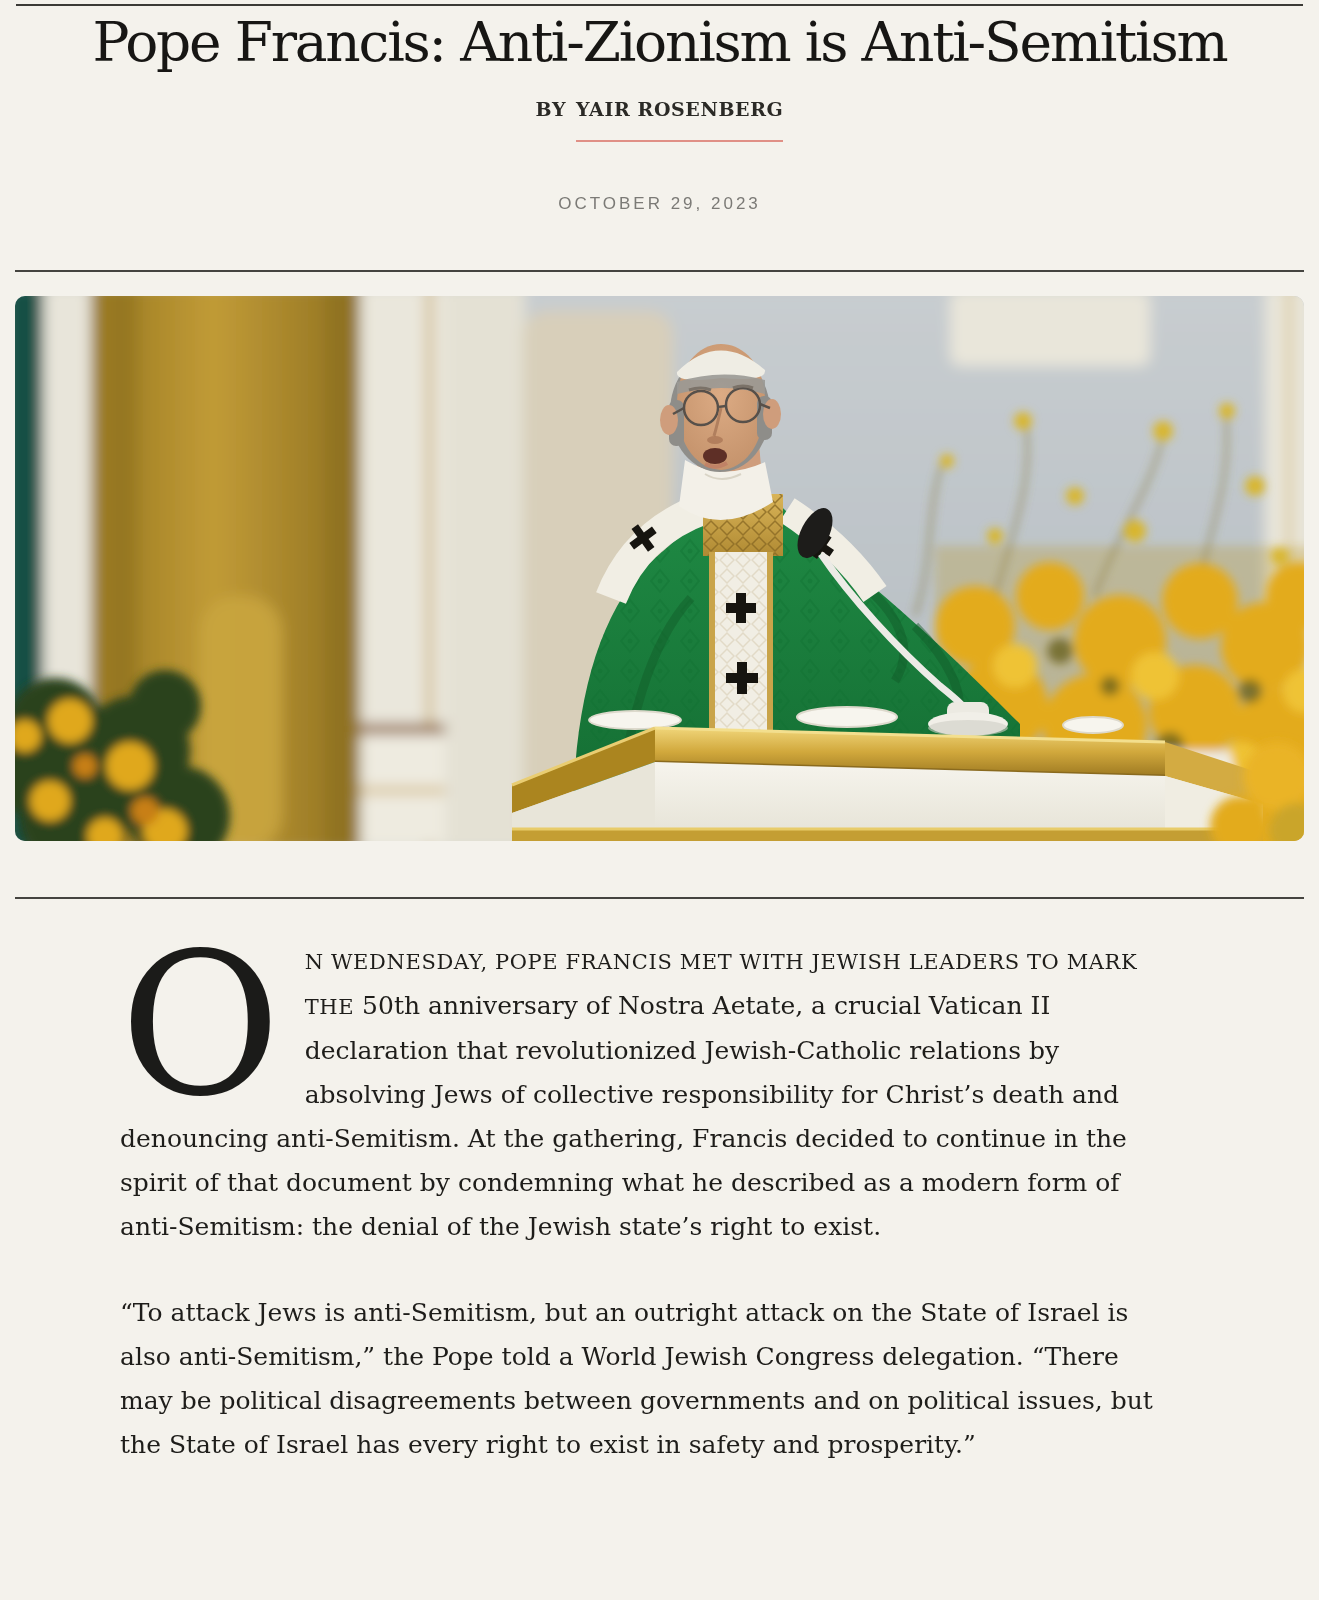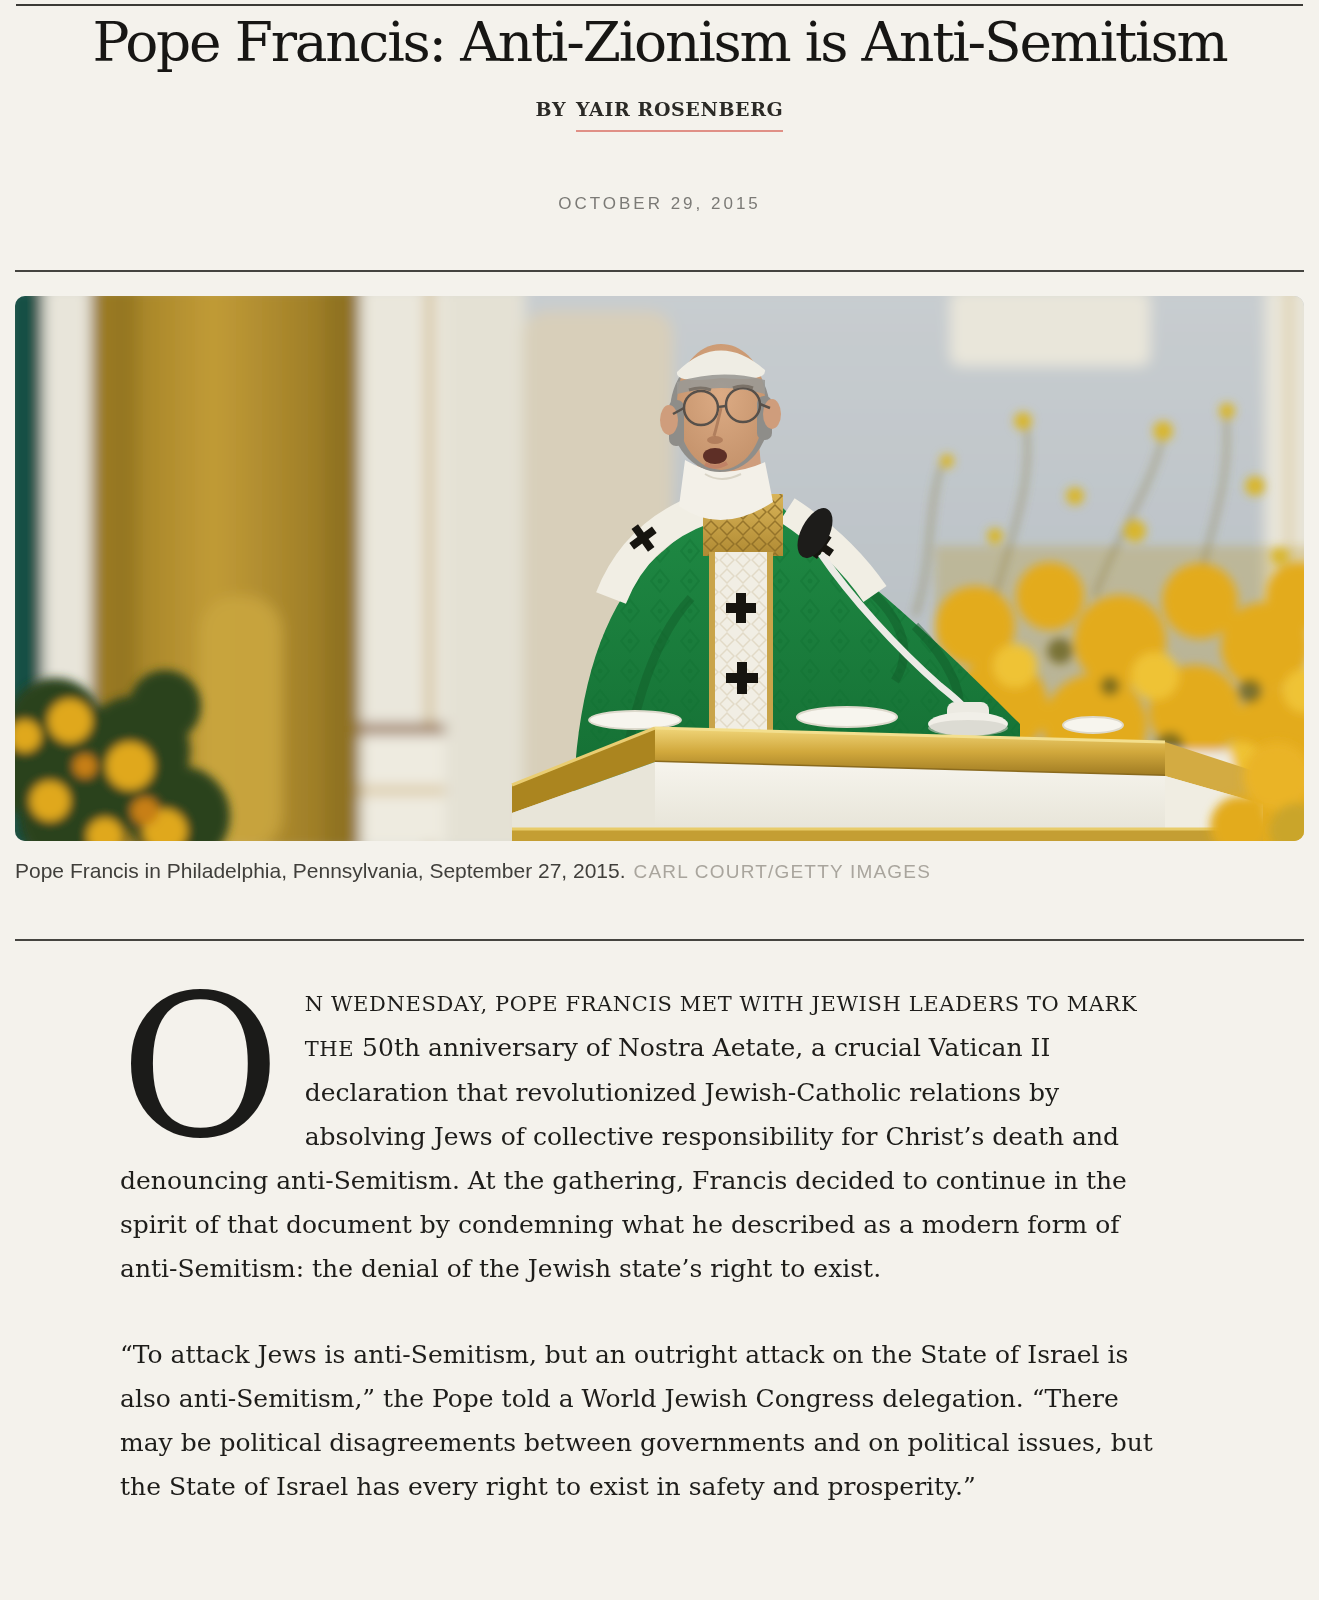--- a/index.html
+++ b/index.html
@@ -7,21 +7,21 @@
         font-family:"Liberation Sans",sans-serif;color:#1e1d1a;}
   .top-rule{margin:4px 16px 0 16px;border-top:2px solid #3b3a36;}
   .title{margin:6px 20px 0 20px;text-align:center;
          font-family:"DejaVu Serif",serif;font-weight:400;
          font-size:55px;line-height:1.12;letter-spacing:-2.2px;color:#171614;}
   .subtitle{margin:14px auto 0 auto;max-width:1180px;text-align:center;
             font-size:26px;line-height:37px;color:#6e6d6a;white-space:pre-line;}
   .byline{margin-top:24px;text-align:center;
           font-family:"DejaVu Serif",serif;font-weight:700;font-size:19px;
           letter-spacing:.6px;color:#2b2a26;}
-  .byline-name{border-bottom:2px solid #e09086;padding-bottom:10px;margin-left:10px;}
+  .byline-name{border-bottom:2px solid #e09086;padding-bottom:20px;margin-left:10px;}
   .date{margin-top:74px;text-align:center;font-size:17px;letter-spacing:3px;color:#7b7a76;}
   .rule{margin:56px 15px 0 15px;border:none;border-top:2px solid #454440;}
   figure{margin:24px 15px 0 15px;}
   .hero{width:1289px;height:545px;border-radius:10px;overflow:hidden;background:#bcc3c8;}
   .hero svg{display:block;}
   figcaption{margin-top:18px;font-size:21px;color:#403f3b;}
   .credit{font-size:19px;letter-spacing:1.2px;color:#a9a59d;margin-left:8px;}
   article{margin:40px 153px 0 120px;}
   .body-text{font-family:"DejaVu Serif",serif;font-size:25px;line-height:44px;color:#1e1d1a;margin:0;}
   .p2{margin-top:42px;}
@@ -32,21 +32,21 @@
 </head>
 <body>
 
 <div class="page">
 
   <div class="top-rule"></div>
 
   <header>
     <h1 class="title">Pope Francis: Anti-Zionism is Anti-Semitism</h1>
     <div class="byline"><span>BY</span><span class="byline-name">YAIR ROSENBERG</span></div>
-    <div class="date">OCTOBER 29, 2015</div>
+    <div class="date">OCTOBER 29, 2023</div>
   </header>
 
   <hr class="rule">
 
   <figure>
     <div class="hero">
       <svg width="1289" height="545" viewBox="0 0 1289 545" xmlns="http://www.w3.org/2000/svg">
         <defs>
           <linearGradient id="wallGrad" x1="0" y1="0" x2="0" y2="1">
             <stop offset="0" stop-color="#c8cdd0"></stop>
@@ -276,21 +276,20 @@
           <path d="M497,533 L1248,533" stroke="#e8cc6a" stroke-width="3"></path>
         </g>
 
         <g filter="url(#blur5)">
           <circle cx="1262" cy="480" r="34" fill="#eab427"></circle>
           <circle cx="1225" cy="530" r="30" fill="#e3ab1f"></circle>
           <circle cx="1282" cy="535" r="28" fill="#caa52a"></circle>
         </g>
       </svg>
     </div>
-    <figcaption><span class="cap">Pope Francis in Philadelphia, Pennsylvania, September 27, 2015.</span><span class="credit">CARL COURT/GETTY IMAGES</span></figcaption>
   </figure>
 
   <hr class="rule">
 
   <article>
     <p class="body-text"><span class="dropcap">O</span><span class="lead-caps">N WEDNESDAY, POPE FRANCIS MET WITH JEWISH LEADERS TO MARK THE</span><span> 50th anniversary of Nostra Aetate, a crucial Vatican II declaration that revolutionized Jewish-Catholic relations by absolving Jews of collective responsibility for Christ’s death and denouncing anti-Semitism. At the gathering, Francis decided to continue in the spirit of that document by condemning what he described as a modern form of anti-Semitism: the denial of the Jewish state’s right to exist.</span></p>
     <p class="body-text p2">“To attack Jews is anti-Semitism, but an outright attack on the State of Israel is also anti-Semitism,” the Pope told a World Jewish Congress delegation. “There may be political disagreements between governments and on political issues, but the State of Israel has every right to exist in safety and prosperity.”</p>
   </article>
 
 </div>

